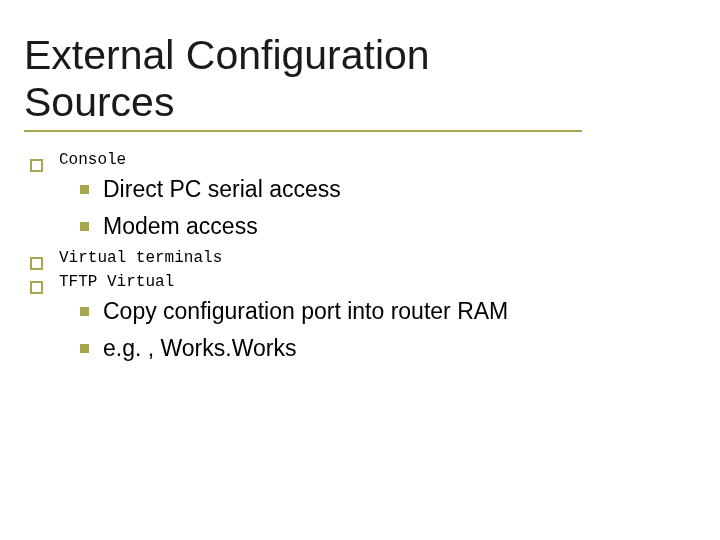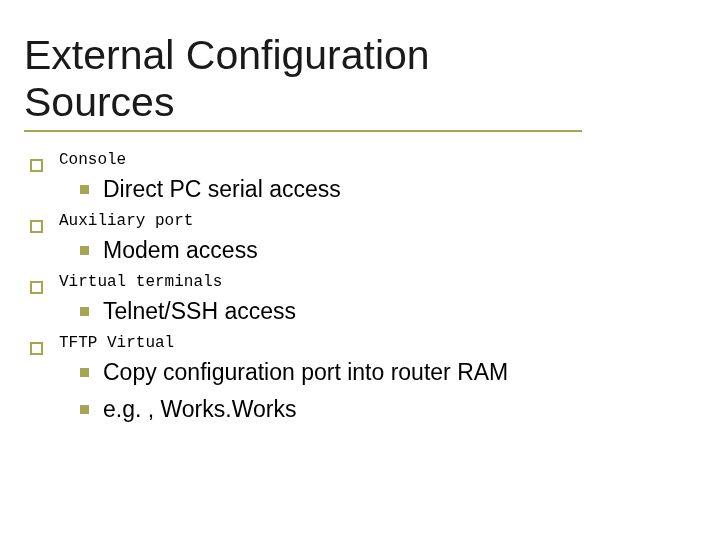--- a/index.html
+++ b/index.html
@@ -81,36 +81,28 @@
 
     <div class="item-l1">
       <span class="bullet-l1"></span>
       <span class="label-l1">Console</span>
     </div>
     <div class="item-l2">
       <span class="bullet-l2"></span>
       <span class="label-l2">Direct PC serial access</span>
     </div>
 
-    <div class="item-l1">
-      <span class="bullet-l1"></span>
-      <span class="label-l1">Auxiliary port</span>
-    </div>
     <div class="item-l2">
       <span class="bullet-l2"></span>
       <span class="label-l2">Modem access</span>
     </div>
 
     <div class="item-l1">
       <span class="bullet-l1"></span>
       <span class="label-l1">Virtual terminals</span>
-    </div>
-    <div class="item-l2">
-      <span class="bullet-l2"></span>
-      <span class="label-l2">Telnet/SSH access</span>
     </div>
 
     <div class="item-l1">
       <span class="bullet-l1"></span>
       <span class="label-l1">TFTP Virtual</span>
     </div>
     <div class="item-l2">
       <span class="bullet-l2"></span>
       <span class="label-l2">Copy configuration port into router RAM</span>
     </div>

